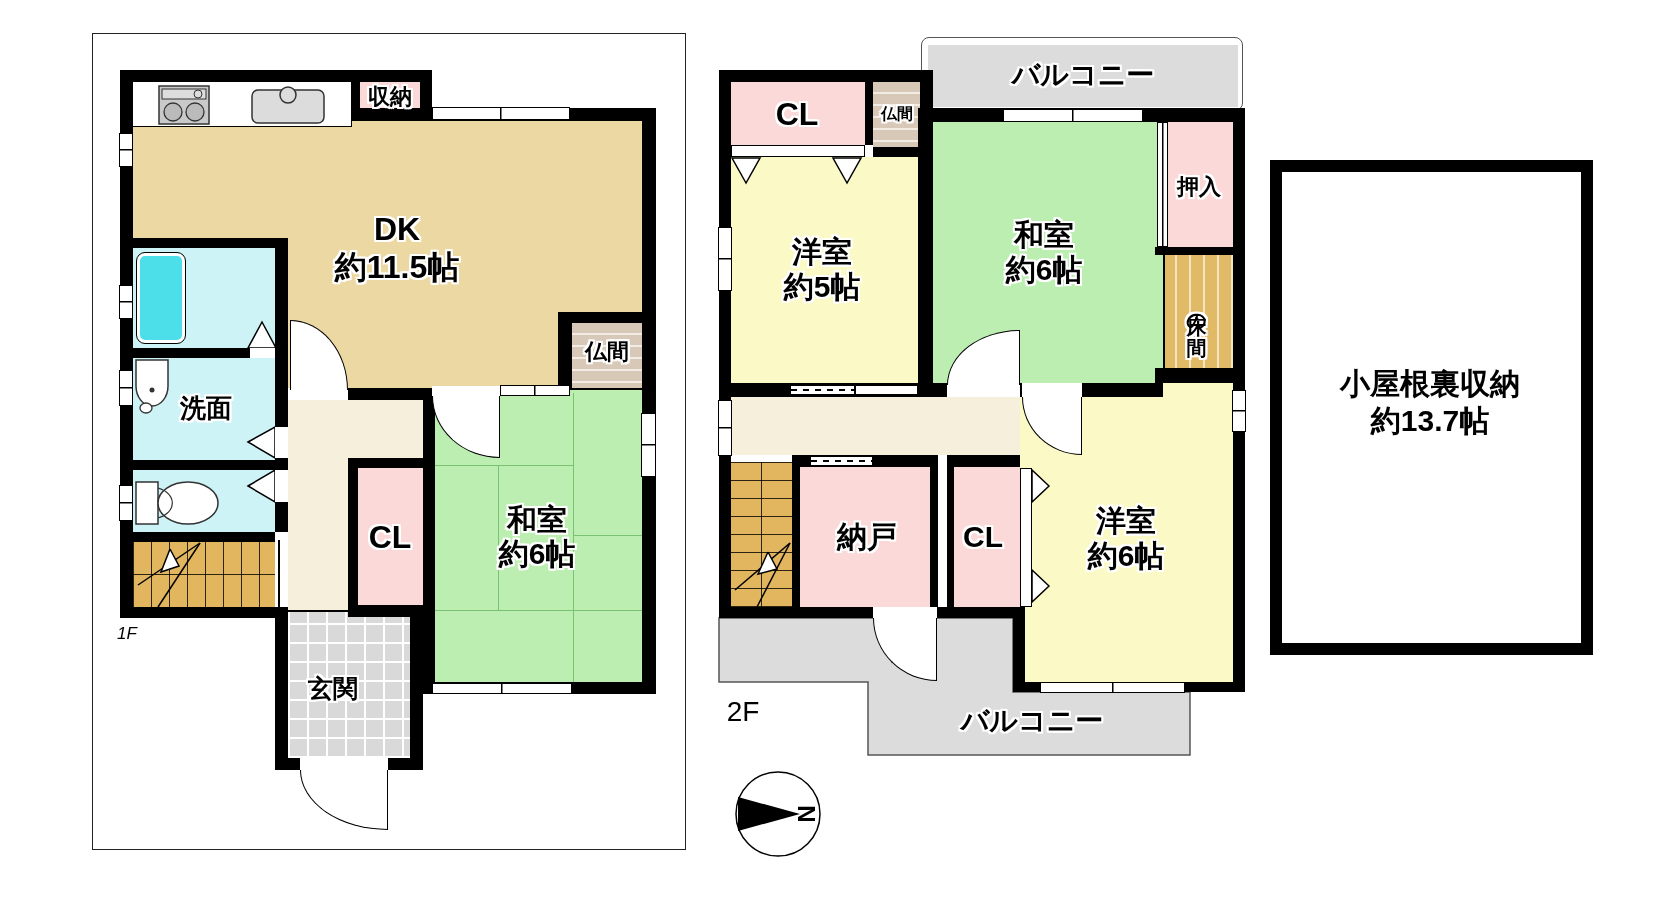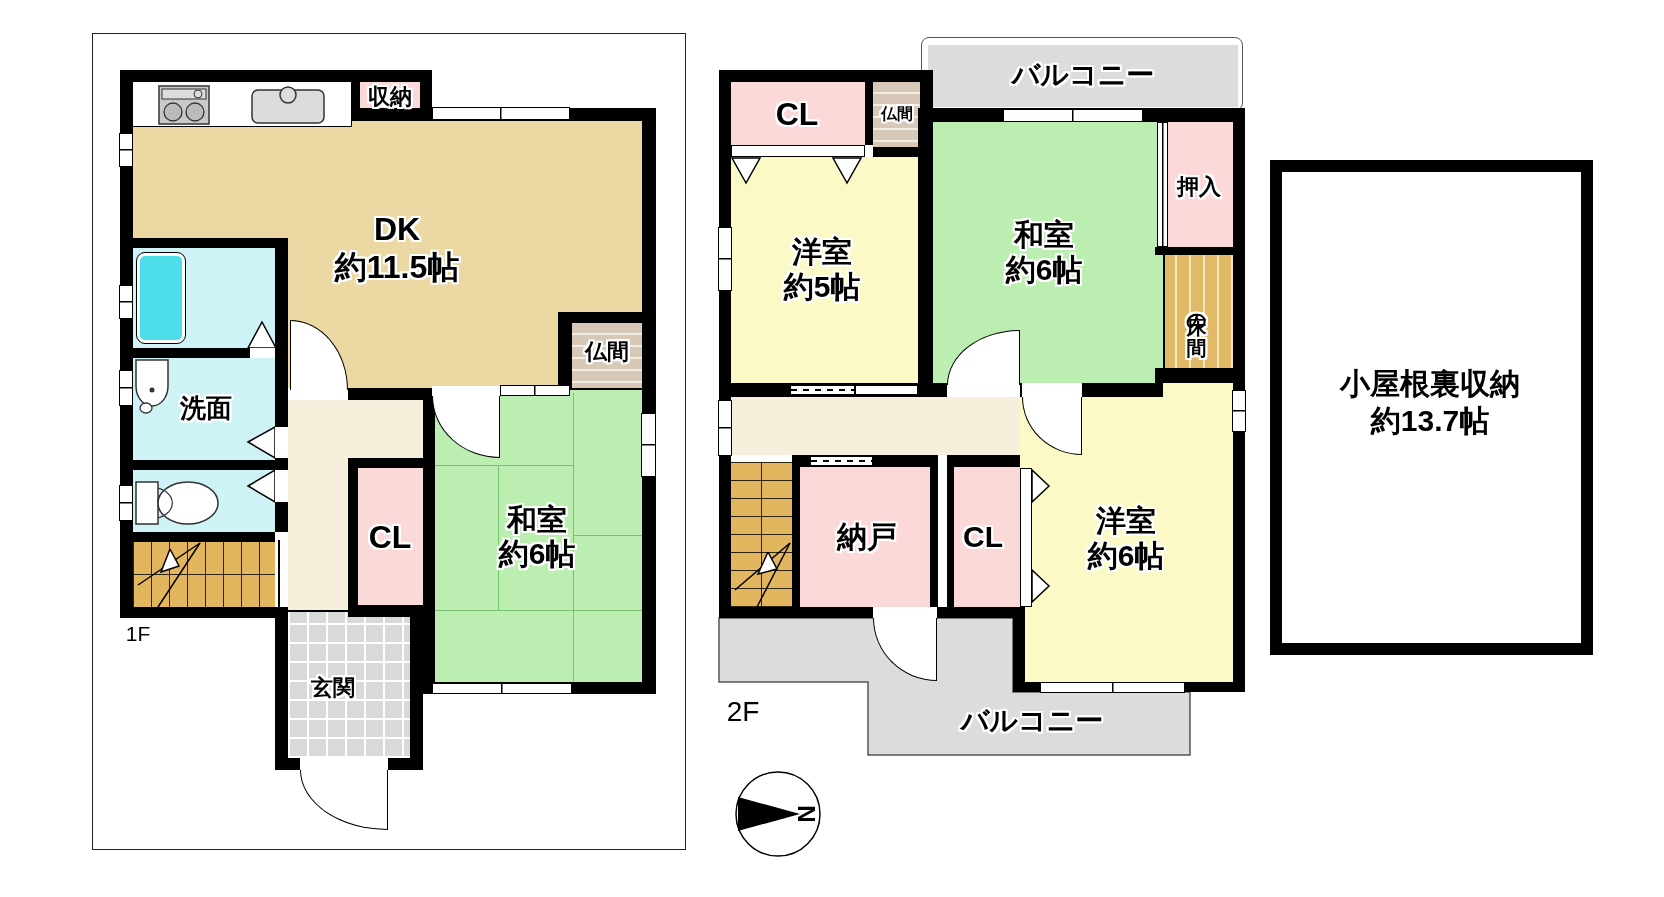--- a/index.html
+++ b/index.html
@@ -230,24 +230,24 @@
     <polygon points="5,27 5,61 67,44" fill="#000"></polygon>
     <text x="73" y="52" font-size="24" font-weight="bold" text-anchor="middle" transform="rotate(90 73 44)">N</text>
   </svg>
 
   <span class="lbl" style="left:397px;top:229px;font-size:32px;">DK</span>
   <span class="lbl" style="left:397px;top:267px;font-size:32px;">約11.5帖</span>
   <span class="lbl" style="left:537px;top:520px;font-size:30px;">和室</span>
   <span class="lbl" style="left:537px;top:554px;font-size:30px;">約6帖</span>
   <span class="lbl" style="left:206px;top:408px;font-size:26px;">洗面</span>
   <span class="lbl" style="left:390px;top:537px;font-size:32px;">CL</span>
-  <span class="lbl" style="left:333px;top:688px;font-size:22px;">玄関</span>
+  <span class="lbl" style="left:333px;top:688px;font-size:25px;">玄関</span>
   <span class="lbl" style="left:390px;top:97px;font-size:22px;">収納</span>
   <span class="lbl" style="left:607px;top:352px;font-size:22px;">仏間</span>
-  <span class="plainlbl" style="left:138px;top:633px;font-size:21px;">1F</span>
+  <span class="plainlbl" style="left:127px;top:633px;font-size:17px;font-style:italic;">1F</span>
 
   <span class="lbl" style="left:822px;top:252px;font-size:30px;">洋室</span>
   <span class="lbl" style="left:822px;top:287px;font-size:30px;">約5帖</span>
   <span class="lbl" style="left:1044px;top:235px;font-size:30px;">和室</span>
   <span class="lbl" style="left:1044px;top:270px;font-size:30px;">約6帖</span>
   <span class="lbl" style="left:1126px;top:521px;font-size:30px;">洋室</span>
   <span class="lbl" style="left:1126px;top:556px;font-size:30px;">約6帖</span>
   <span class="lbl" style="left:867px;top:537px;font-size:30px;">納戸</span>
   <span class="lbl" style="left:797px;top:114px;font-size:32px;">CL</span>
   <span class="lbl" style="left:983px;top:537px;font-size:30px;">CL</span>

